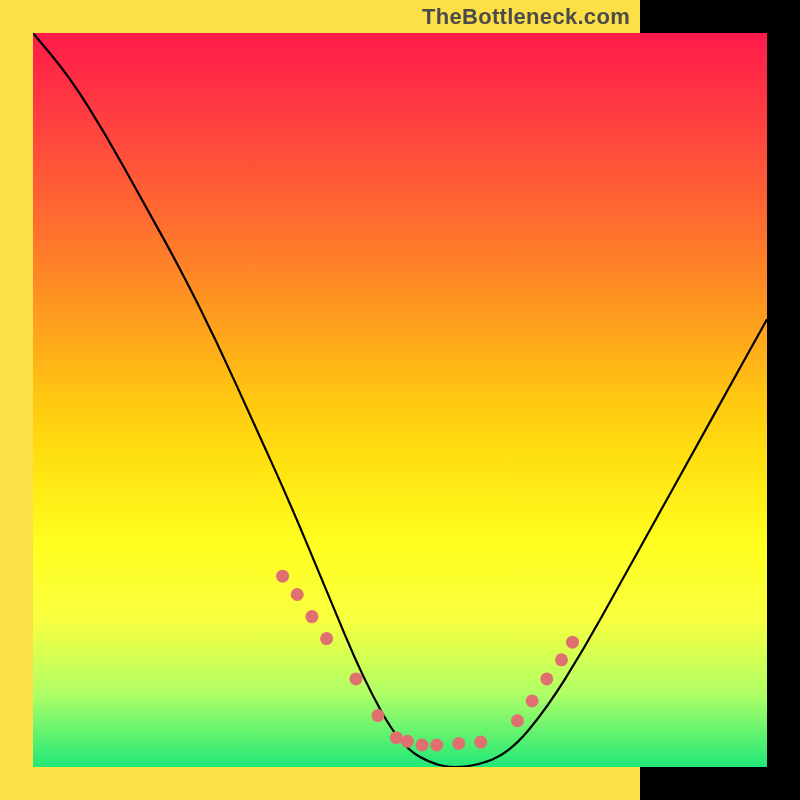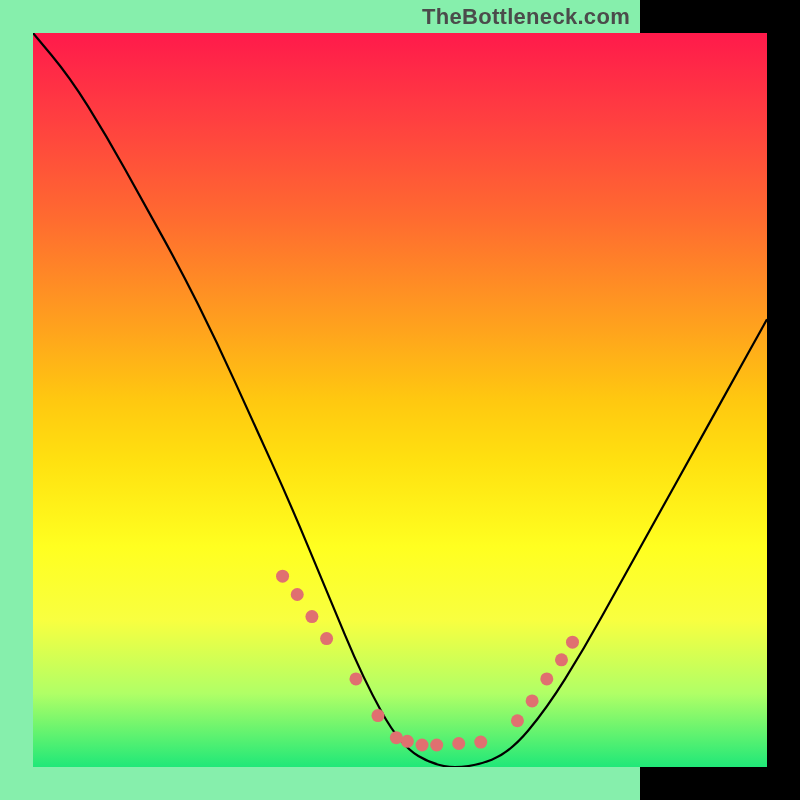--- a/index.html
+++ b/index.html
@@ -8,21 +8,21 @@
     background: #000;
     width: 800px;
     height: 800px;
     overflow: hidden;
     font-family: Arial, Helvetica, sans-serif;
   }
   .frame {
     position: relative;
     width: 640px;
     height: 800px;
-    background: #86efac;
+    background: #fde047;
   }
   .watermark {
     position: absolute;
     top: 4px;
     right: 10px;
     color: #4b4b4b;
     font-size: 22px;
     font-weight: 600;
     letter-spacing: 0.3px;
     z-index: 3;

